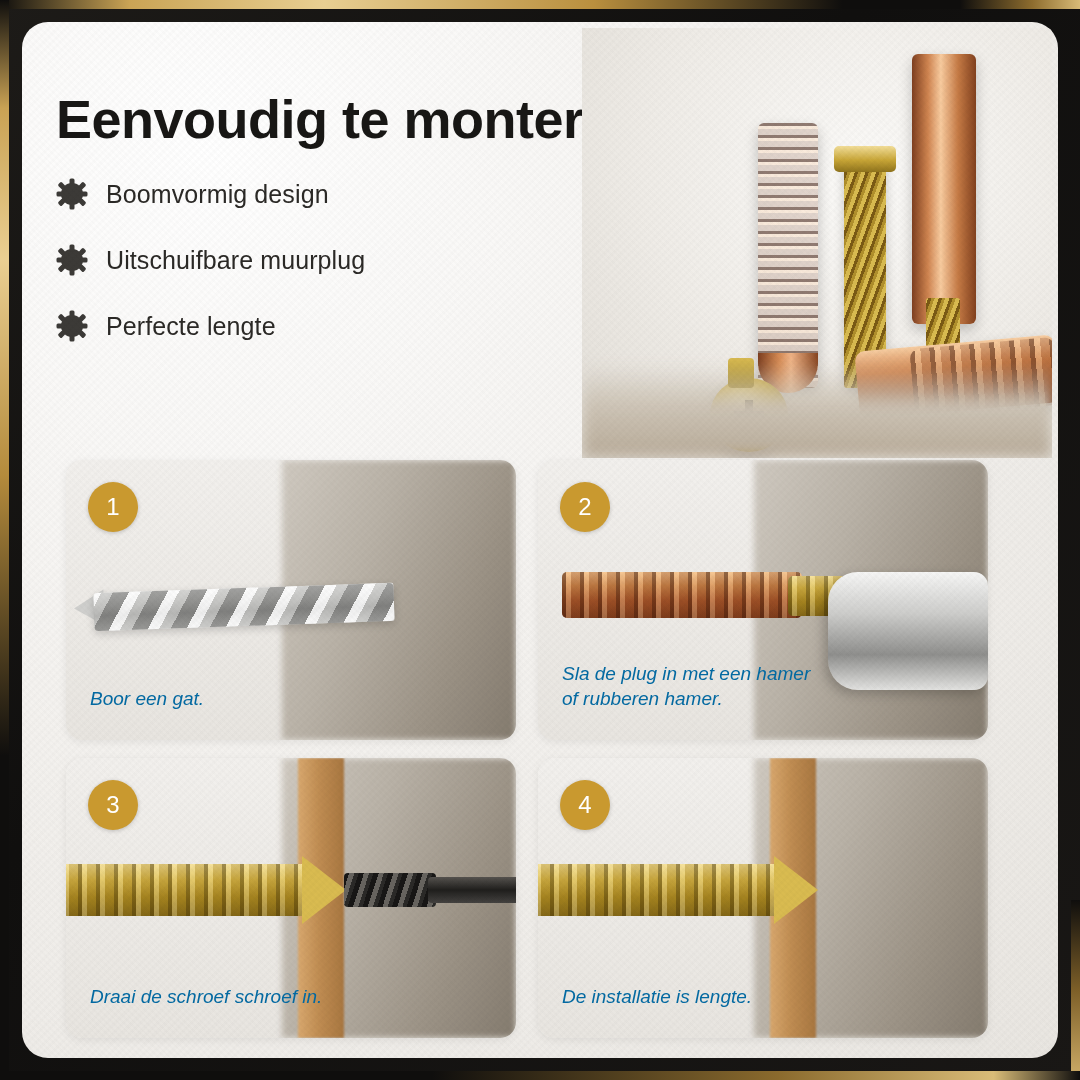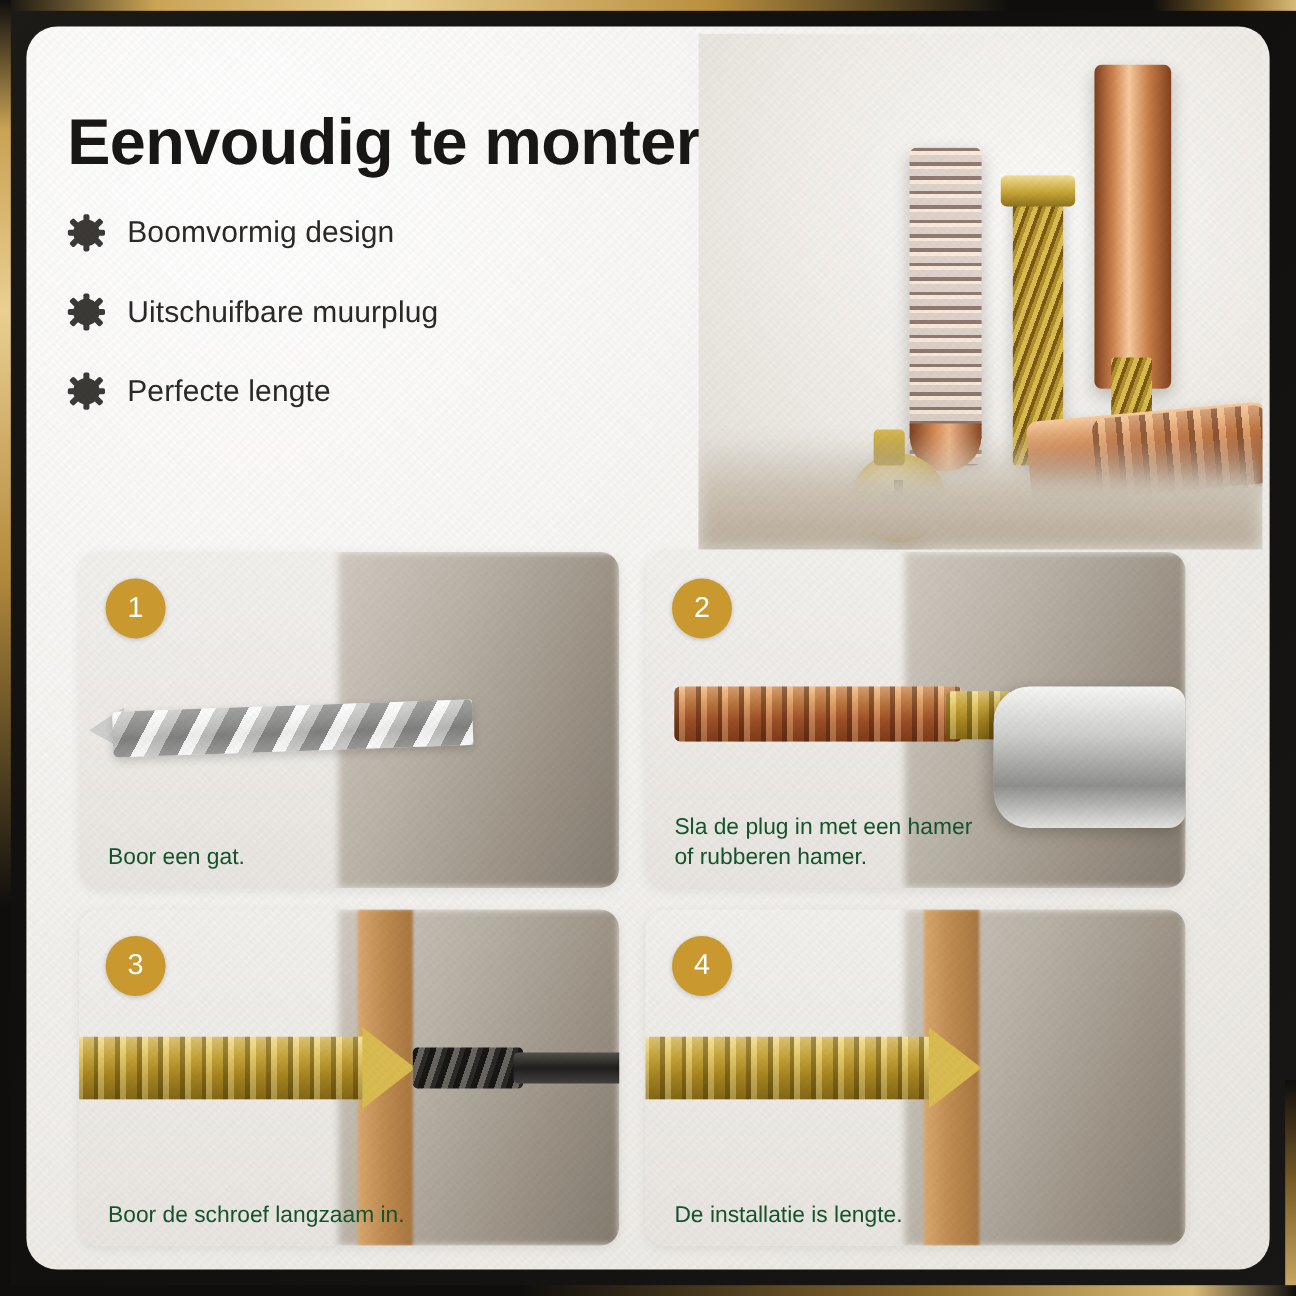--- a/index.html
+++ b/index.html
@@ -222,27 +222,28 @@
     display: flex;
     align-items: center;
     justify-content: center;
     font-weight: 500;
     z-index: 6;
     box-shadow: 0 1px 4px rgba(0,0,0,0.2);
   }
   .step-caption {
     position: absolute;
     left: 24px;
-    bottom: 12px;
+    bottom: 28px;
     z-index: 6;
     font-size: 19px;
     line-height: 1.35;
-    color: #14532d;
+    color: #0369a1;
     max-width: 250px;
     white-space: pre-line;
+    font-style: italic;
   }
 
   
   .drill-bit {
     position: absolute;
     left: 28px;
     top: 128px;
     width: 300px;
     height: 38px;
     border-radius: 4px 2px 2px 4px;
@@ -480,21 +481,21 @@
         <div class="step-photo"></div>
         <div class="step-photo-right"></div>
         <div class="wall-edge" style="left:232px;"></div>
         <div class="anchor-h anchor-gold" style="left:-6px; top:106px; width:250px; height:52px;">
           <div class="anchor-teeth anchor-gold-teeth"></div>
         </div>
         <div class="screw-head-cone" style="left:236px; top:98px;"></div>
         <div class="driver-thread" style="left:278px; top:115px; width:92px;"></div>
         <div class="driver-bit" style="left:362px; top:119px; width:94px;"></div>
         <div class="step-num">3</div>
-        <div class="step-caption">Boor de schroef langzaam in.</div>
+        <div class="step-caption">Draai de schroef schroef in.</div>
       </div>
 
       <div class="step">
         <div class="step-photo"></div>
         <div class="step-photo-right"></div>
         <div class="wall-edge" style="left:232px;"></div>
         <div class="anchor-h anchor-gold" style="left:-6px; top:106px; width:250px; height:52px;">
           <div class="anchor-teeth anchor-gold-teeth"></div>
         </div>
         <div class="screw-head-cone" style="left:236px; top:98px;"></div>

